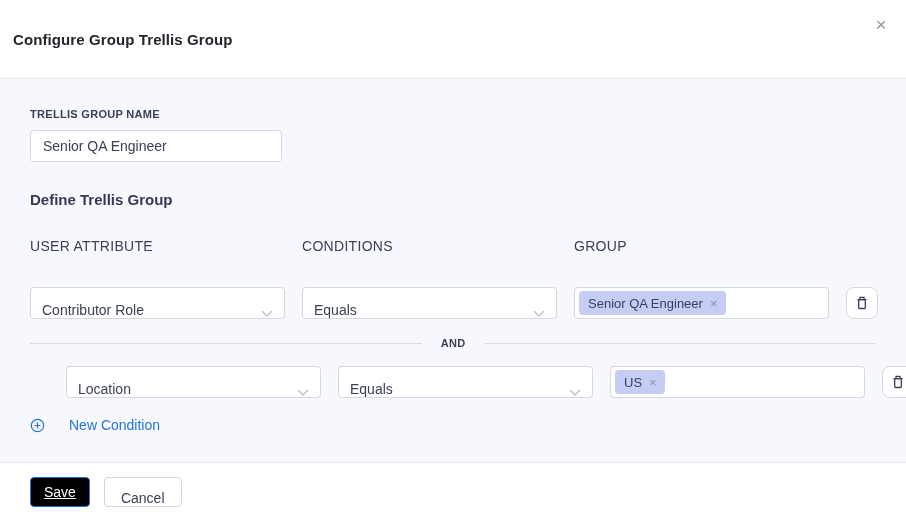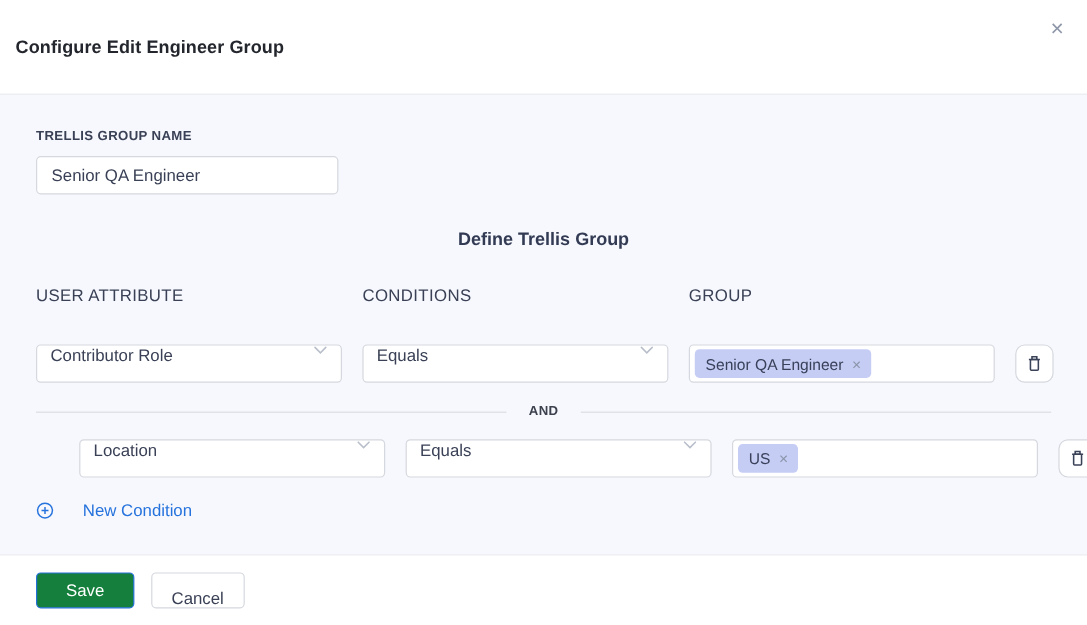--- a/index.html
+++ b/index.html
@@ -25,31 +25,31 @@
   .modal-body { background: #f6f8fd; border-bottom: 1px solid #e9eaee; flex: 1 1 auto; padding: 29px 30px 0 30px; }
 
   .field-label { font-size: 11px; font-weight: 700; color: #3a4156; letter-spacing: .3px; }
   .name-input {
     display: block; margin-top: 10px; width: 252px; height: 32px;
     border: 1px solid #d5d8de; border-radius: 4px; background: #fff;
     padding: 0 12px; font-size: 14px; color: #3a4156;
     font-family: "Liberation Sans", sans-serif; outline: none;
   }
 
-  .section-title { margin-top: 29px; font-size: 15px; font-weight: 700; color: #333b54; text-align: center; }
+  .section-title { margin-top: 29px; font-size: 15px; font-weight: 700; color: #333b54; }
 
   .cond-grid { display: grid; grid-template-columns: 255px 255px 255px 32px; column-gap: 17px; align-items: center; }
   .cond-headers { margin-top: 30px; }
   .col-header { font-size: 14px; font-weight: 400; color: #3a4156; letter-spacing: .3px; }
   .cond-row { margin-top: 33px; }
   .cond-row.second { margin-top: 0; margin-left: 36px; }
 
   .select-box {
     height: 32px; background: #fff; border: 1px solid #d5d8de; border-radius: 4px;
-    display: flex; align-items: flex-start; justify-content: space-between;
+    display: flex; align-items: flex-end; justify-content: space-between;
     padding: 0 11px; font-size: 14px; color: #3a4156; cursor: pointer;
   }
   .chevron { display: flex; align-items: center; flex: none; }
 
   .value-box {
     height: 32px; background: #fff; border: 1px solid #d5d8de; border-radius: 4px;
     display: flex; align-items: center; gap: 4px; padding: 0 4px; cursor: text;
   }
   .chip {
     display: inline-flex; align-items: center; gap: 7px;
@@ -70,30 +70,30 @@
   .and-divider .line { flex: 1; height: 1px; background: #dadce2; }
 
   .new-condition {
     margin-top: 19px; display: inline-flex; align-items: center; gap: 24px;
     color: #2673dd; font-size: 14px; cursor: pointer;
   }
 
   
   .modal-footer { height: 58px; background: #fff; flex: none; display: flex; align-items: center; padding: 0 30px; gap: 14px; }
   .btn { height: 30px; border-radius: 4px; font-size: 14px; font-family: "Liberation Sans", sans-serif; cursor: pointer; }
-  .btn-save { background: #15803d; border: 1px solid #2470d8; color: #fff; padding: 0 24px; }
+  .btn-save { background: #000000; border: 1px solid #2470d8; color: #fff; padding: 0 13px; text-decoration: underline; }
   .btn-cancel { background: #fff; border: 1px solid #d5d8de; color: #3a4156; padding: 12px 16px; }
 </style>
 </head>
 <body>
 
 <div class="modal">
 
   <div class="modal-header">
-    <div class="modal-title">Configure Edit Engineer Group</div>
+    <div class="modal-title">Configure Group Trellis Group</div>
     <div class="close-btn">×</div>
   </div>
 
   <div class="modal-body">
 
     <div class="field-label">TRELLIS GROUP NAME</div>
     <input class="name-input" type="text" value="Senior QA Engineer" style="">
 
     <div class="section-title">Define Trellis Group</div>
 

